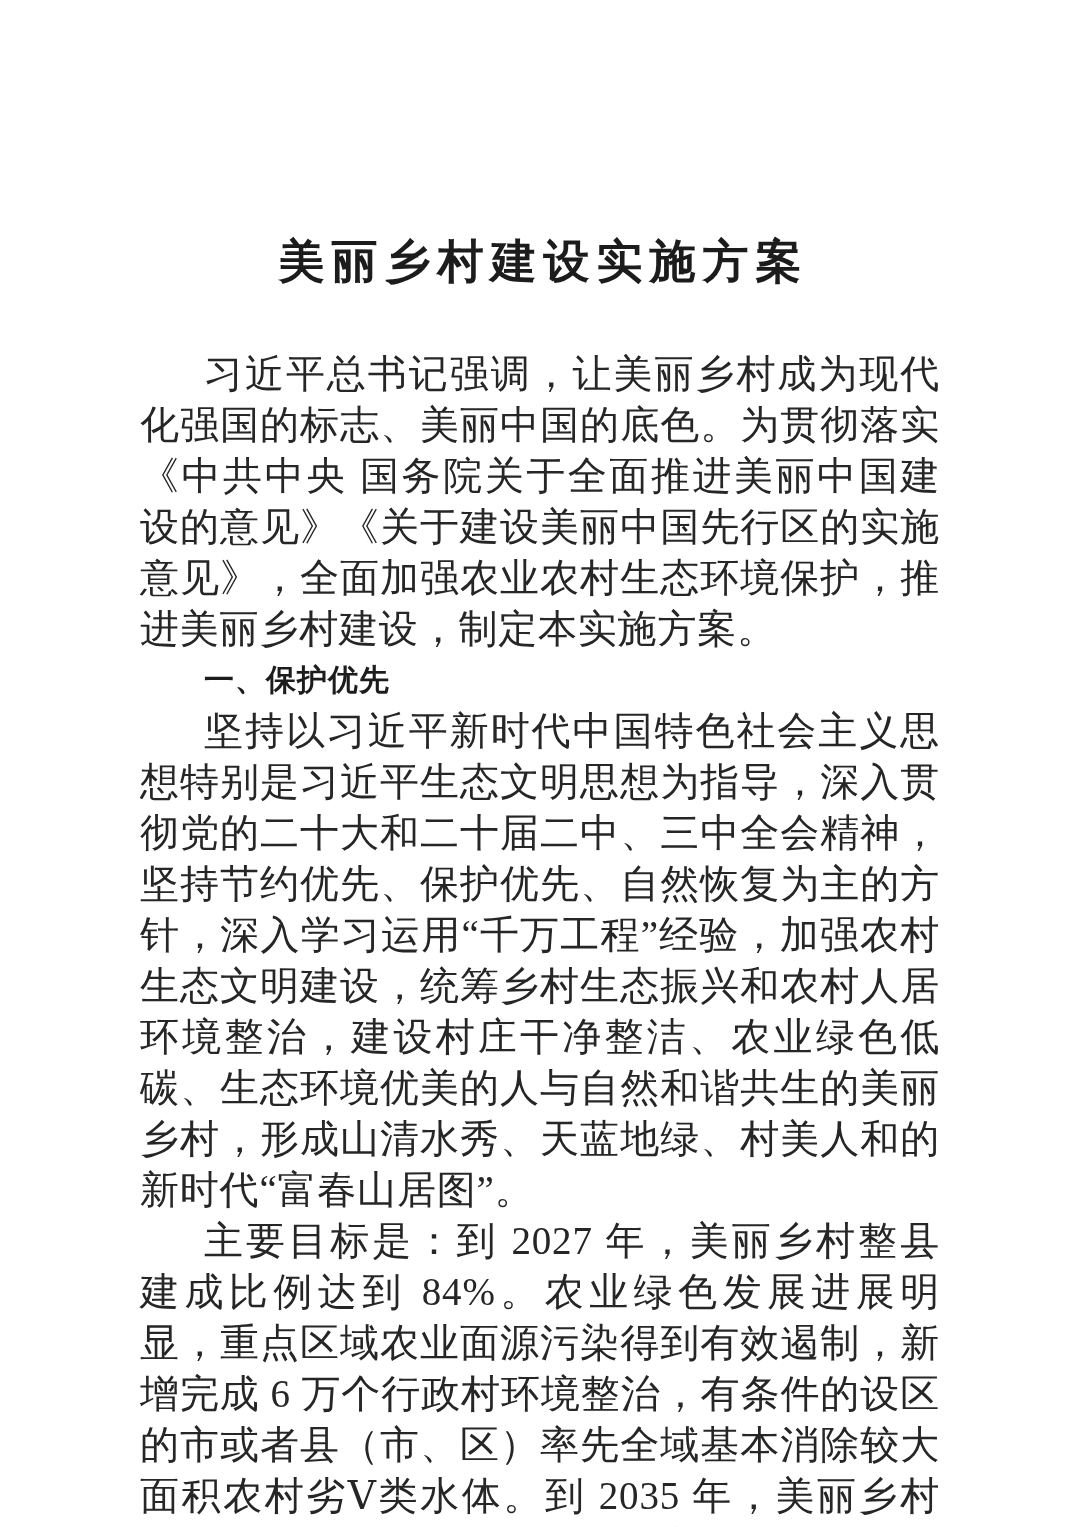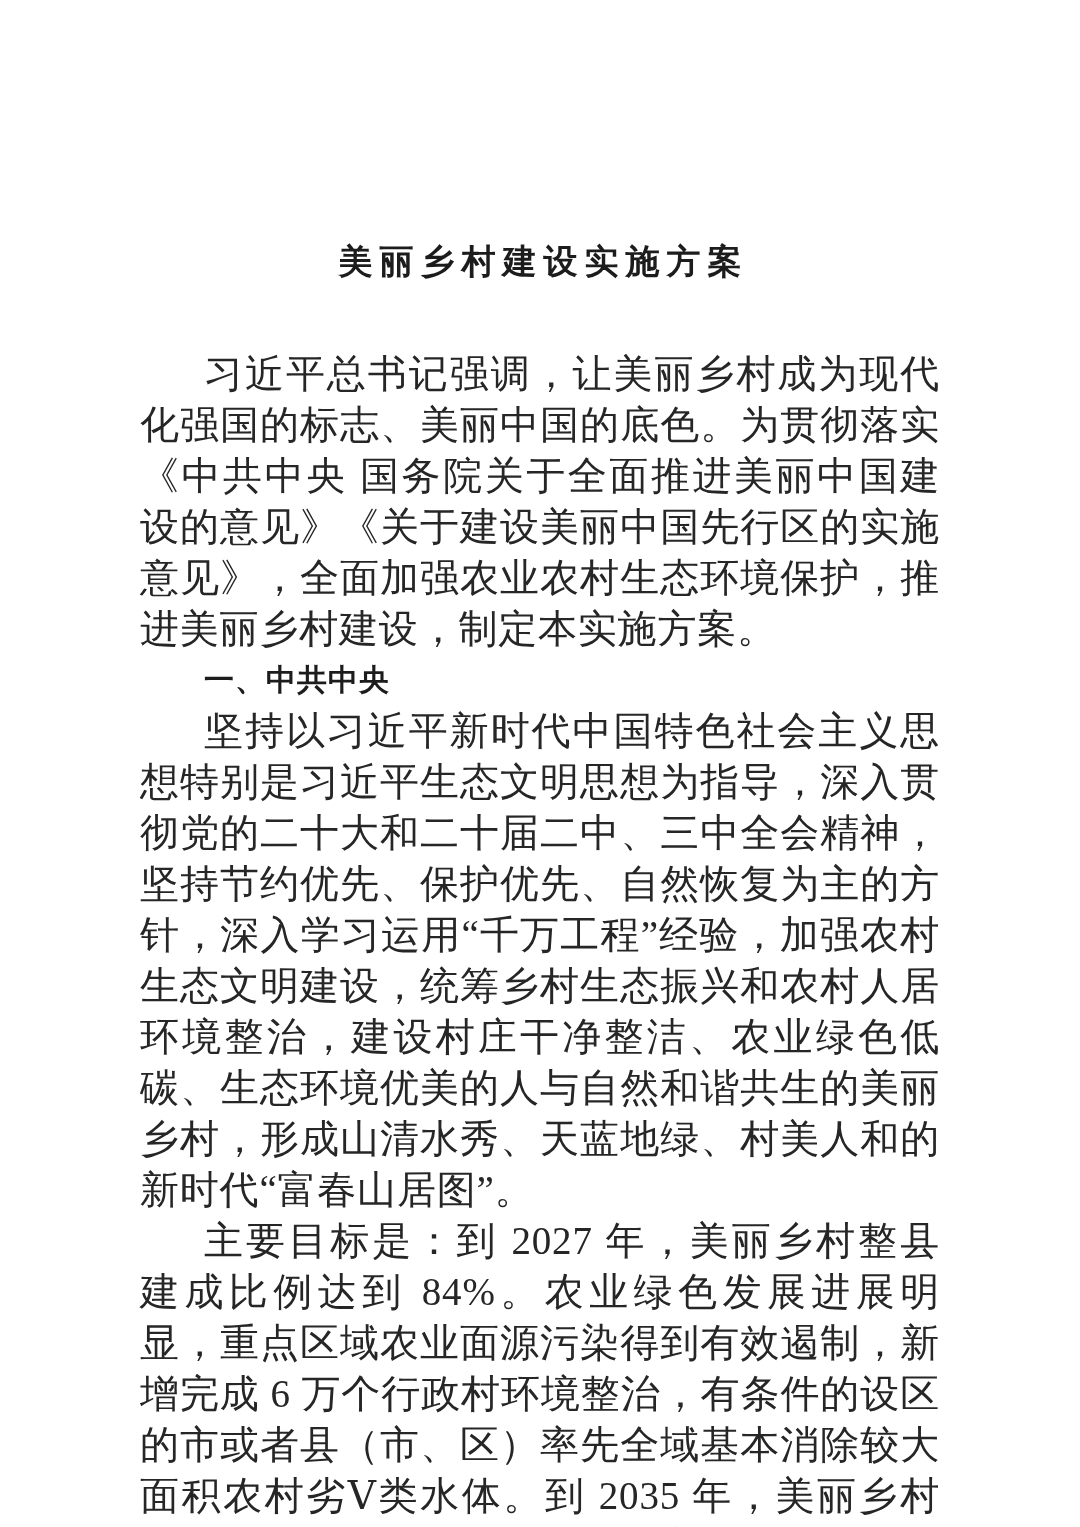--- a/index.html
+++ b/index.html
@@ -17,21 +17,21 @@
     padding: 240px 140px 0 140px;
     color: #262626;
     font-family: "Liberation Serif", "DejaVu Serif", serif;
     overflow: hidden;
   }
   .doc-title {
     margin: 0 0 66px 0;
     text-align: center;
     font-family: "Liberation Sans", "DejaVu Sans", sans-serif;
     font-weight: 700;
-    font-size: 34px;
+    font-size: 46px;
     line-height: 42px;
     letter-spacing: 7px;
     text-indent: 7px; 
     color: #1c1c1c;
   }
   .para {
     margin: 0;
     font-size: 39px;
     line-height: 51px;
     letter-spacing: 0.8px;
@@ -61,21 +61,21 @@
 </style>
 </head>
 <body>
 
 <div class="page">
 
   <h1 class="doc-title">美丽乡村建设实施方案</h1>
 
   <p class="para">习近平总书记强调，让美丽乡村成为现代化强国的标志、美丽中国的底色。为贯彻落实《中共中央 国务院关于全面推进美丽中国建设的意见》《关于建设美丽中国先行区的实施意见》，全面加强农业农村生态环境保护，推进美丽乡村建设，制定本实施方案。</p>
 
-  <h2 class="section-heading">一、中共中央</h2>
+  <h2 class="section-heading">一、保护优先</h2>
 
   <p class="para">坚持以习近平新时代中国特色社会主义思想特别是习近平生态文明思想为指导，深入贯彻党的二十大和二十届二中、三中全会精神，坚持节约优先、保护优先、自然恢复为主的方针，深入学习运用“千万工程”经验，加强农村生态文明建设，统筹乡村生态振兴和农村人居环境整治，建设村庄干净整洁、农业绿色低碳、生态环境优美的人与自然和谐共生的美丽乡村，形成山清水秀、天蓝地绿、村美人和的新时代“富春山居图”。</p>
 
   <p class="para">主要目标是：到 2027 年，美丽乡村整县建成比例达到 84%。农业绿色发展进展明显，重点区域农业面源污染得到有效遏制，新增完成 6 万个行政村环境整治，有条件的设区的市或者县（市、区）率先全域基本消除较大面积农村劣Ⅴ类水体。到 2035 年，美丽乡村基本建成。农村绿色生产生活方式广泛形成，乡政府驻地、中心村等重点村庄全面完成环境整治，基本消除较大面积农村劣Ⅴ类水体，有条件的设区的市或者县（市、区）率先重现乡村“河里游泳、溪里捉鱼”的亲水记忆。</p>
 
   <div class="page-footer">— 4 —</div>
 
 </div>
 
 </body></html>

